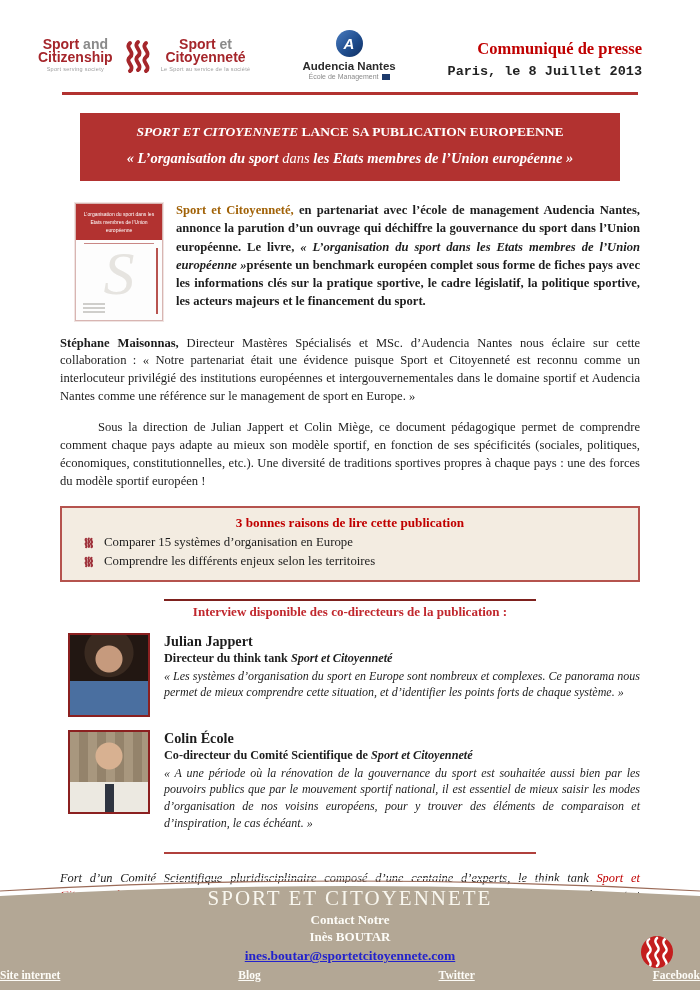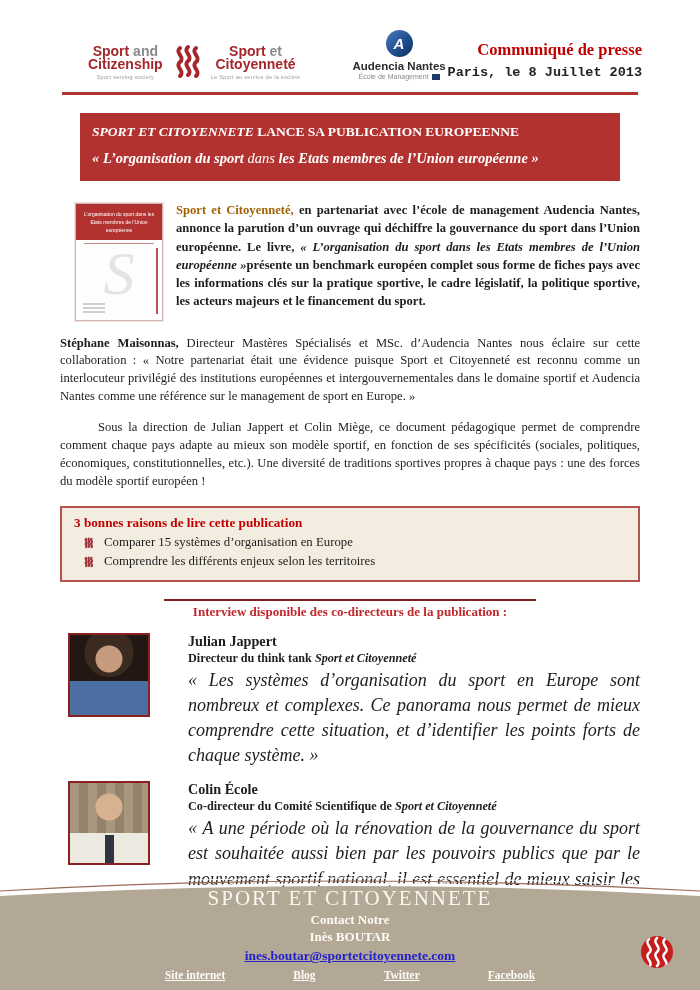--- a/index.html
+++ b/index.html
@@ -1,40 +1,40 @@
 <!DOCTYPE html>
 <html><head>
 <meta charset="utf-8">
 <style>
   html,body{margin:0;padding:0;background:#e9e9e9;}
   .page{
     position:relative;width:700px;height:990px;background:#ffffff;overflow:hidden;
     font-family:"Liberation Serif","DejaVu Serif",serif;color:#1d1d1d;
   }
   
-  .header{display:flex;align-items:flex-end;padding:30px 58px 0 88px;}
+  .header{display:flex;align-items:center;padding:30px 58px 0 38px;}
   .logo-block{font-family:"Liberation Sans","DejaVu Sans",sans-serif;line-height:.95;text-align:center;}
   .logo-line{font-size:14px;font-weight:bold;color:#a5262b;white-space:nowrap;}
   .logo-line .conj{color:#8a8a8a;}
   .logo-tag{font-size:5.5px;color:#9a9a9a;margin-top:3px;letter-spacing:.3px;}
   .sss-logo{margin:4px 8px 0 10px;}
   .audencia{margin-left:52px;text-align:center;font-family:"Liberation Sans","DejaVu Sans",sans-serif;}
   .aud-circle{width:27px;height:27px;border-radius:50%;margin:0 auto 3px auto;
     background:linear-gradient(135deg,#4a7cc0 0%,#1d4a8a 60%,#122f60 100%);
     display:flex;align-items:center;justify-content:center;color:#fff;font-weight:bold;
     font-style:italic;font-size:15px;}
   .aud-name{font-size:11.5px;font-weight:bold;color:#2b2b2b;white-space:nowrap;}
   .aud-school{font-size:7px;color:#8a8a8a;margin-top:1px;display:flex;align-items:center;justify-content:center;gap:3px;}
   .aud-badge{display:inline-block;width:8px;height:6px;background:#1d3a6b;}
   .press-block{margin-left:auto;text-align:right;padding-top:8px;}
   .press-title{color:#c00000;font-weight:bold;font-size:16.5px;}
   .press-date{font-weight:bold;font-size:13.5px;color:#222;margin-top:5px;font-family:Liberation Mono, monospace;}
   .header-rule{height:3px;background:#b23230;margin:12px 62px 0 62px;}
   
-  .banner{margin:18px 80px 0 80px;background:#b23230;color:#fff;text-align:left;padding:11px 12px 14px 12px;}
+  .banner{margin:18px 80px 0 80px;background:#b23230;color:#fff;text-align:center;padding:11px 12px 14px 12px;}
   .banner-l1{font-size:13.5px;font-weight:bold;}
   .banner-l1 .it{font-style:italic;}
   .banner-l2{font-size:14.5px;font-weight:bold;font-style:italic;margin-top:10px;}
   .banner-l2 .mid{font-weight:normal;}
   
   .content{margin:0 60px;}
   .para{font-size:12.6px;line-height:1.42;text-align:justify;}
   .intro{margin-top:20px;font-weight:bold;line-height:1.45;}
   .lead-red{color:#a16207;font-weight:bold;}
   .bold-lead{font-weight:bold;}
@@ -47,57 +47,57 @@
   .cover-band{background:#b23230;color:#fff;font-size:5px;line-height:1.6;text-align:center;
     padding:6px 5px;font-family:"Liberation Sans","DejaVu Sans",sans-serif;}
   .cover-subrule{height:1px;background:#c98785;margin:3px 8px 0 8px;}
   .cover-s{position:absolute;top:38px;left:0;right:0;text-align:center;
     font-size:62px;font-style:italic;color:#e6e4e0;line-height:1;}
   .cover-stripe{position:absolute;right:4px;top:44px;bottom:6px;width:2px;background:#b85450;}
   .cover-lines{position:absolute;left:7px;bottom:7px;}
   .cover-lines div{width:22px;height:2px;background:#cfcecb;margin-top:2px;}
   
   .reasons{border:2px solid #b5534e;background:#f3ece1;margin-top:15px;padding:7px 12px 11px 12px;}
-  .reasons-title{color:#c00000;font-weight:bold;font-size:13.2px;}
+  .reasons-title{color:#c00000;font-weight:bold;text-align:center;font-size:13.2px;}
   .reason-item{display:flex;align-items:flex-start;gap:11px;font-size:12.8px;margin-top:4px;padding-left:10px;}
   .reason-item .bullet{flex:none;margin-top:2px;}
   
   .sep{width:372px;height:2px;background:#7e211e;margin:17px auto 0 auto;}
   .interview-heading{color:#c0272d;font-weight:bold;text-align:center;font-size:13px;margin-top:3px;}
-  .person{display:flex;gap:38px;margin-top:13px;}
+  .person{display:flex;gap:14px;margin-top:13px;}
   .photo{width:78px;height:80px;border:2px solid #8b2020;flex:none;margin-left:8px;}
   .photo-julian{background:
     radial-gradient(circle at 50% 30%, #c69a7d 0 13px, rgba(0,0,0,0) 14px),
     linear-gradient(180deg, rgba(0,0,0,0) 57%, #4a6fa0 58%),
     radial-gradient(circle at 50% 22%, #3a2a20 0 24px, rgba(0,0,0,0) 25px),
     #221712;}
   .photo-colin{background:
     radial-gradient(circle at 50% 30%, #d8b191 0 13px, rgba(0,0,0,0) 14px),
     linear-gradient(#2e3440,#2e3440) 50% 100% / 9px 28px no-repeat,
     linear-gradient(180deg, rgba(0,0,0,0) 62%, #ece9e1 63%),
     repeating-linear-gradient(90deg,#a8977e 0 9px,#94836b 9px 18px);}
   .person-info{flex:1;}
   .person-name{font-weight:bold;font-size:14.2px;}
   .person-role{font-weight:bold;font-size:12.2px;margin-top:1px;}
-  .person-quote{font-style:italic;font-size:18px;line-height:1.4;text-align:justify;margin-top:2px;}
+  .person-quote{font-style:italic;font-size:12px;line-height:1.4;text-align:justify;margin-top:2px;}
   .sep2{width:372px;height:2px;background:#b0403c;margin:20px auto 0 auto;}
   
   .closing{font-style:italic;font-size:12.4px;line-height:1.42;text-align:justify;margin-top:16px;}
   .closing .org{color:#c00000;}
   .plus-link{display:inline-block;color:#2222cc;font-weight:bold;font-style:normal;
     text-decoration:underline;margin-top:2px;cursor:pointer;}
   
   .footer{position:absolute;left:0;right:0;bottom:0;height:90px;background:#b3a795;}
   .footer-curve{position:absolute;left:0;top:-26px;display:block;}
   .footer-inner{position:relative;text-align:center;color:#fff;z-index:2;}
   .footer-title{font-size:21px;letter-spacing:2px;color:#f9f7ef;margin-top:-14px;font-weight:normal;}
   .footer-contact,.footer-name{font-weight:bold;font-size:13px;margin-top:1px;color:#fdfcf7;}
   .footer-email{display:inline-block;color:#2222cc;font-weight:bold;font-size:13.5px;
     text-decoration:underline;margin-top:3px;cursor:pointer;}
-  .footer-links{display:flex;justify-content:center;gap:68px;margin-top:5px;}
+  .footer-links{display:flex;justify-content:space-between;gap:68px;margin-top:5px;}
   .footer-links span{color:#fdfcf7;font-weight:bold;font-size:11.5px;text-decoration:underline;cursor:pointer;}
   .footer-ball{position:absolute;right:25px;top:34px;z-index:3;}
 </style>
 </head>
 <body>
 
 <div class="page">
 
   <div class="header">
     <div class="logo-block">

